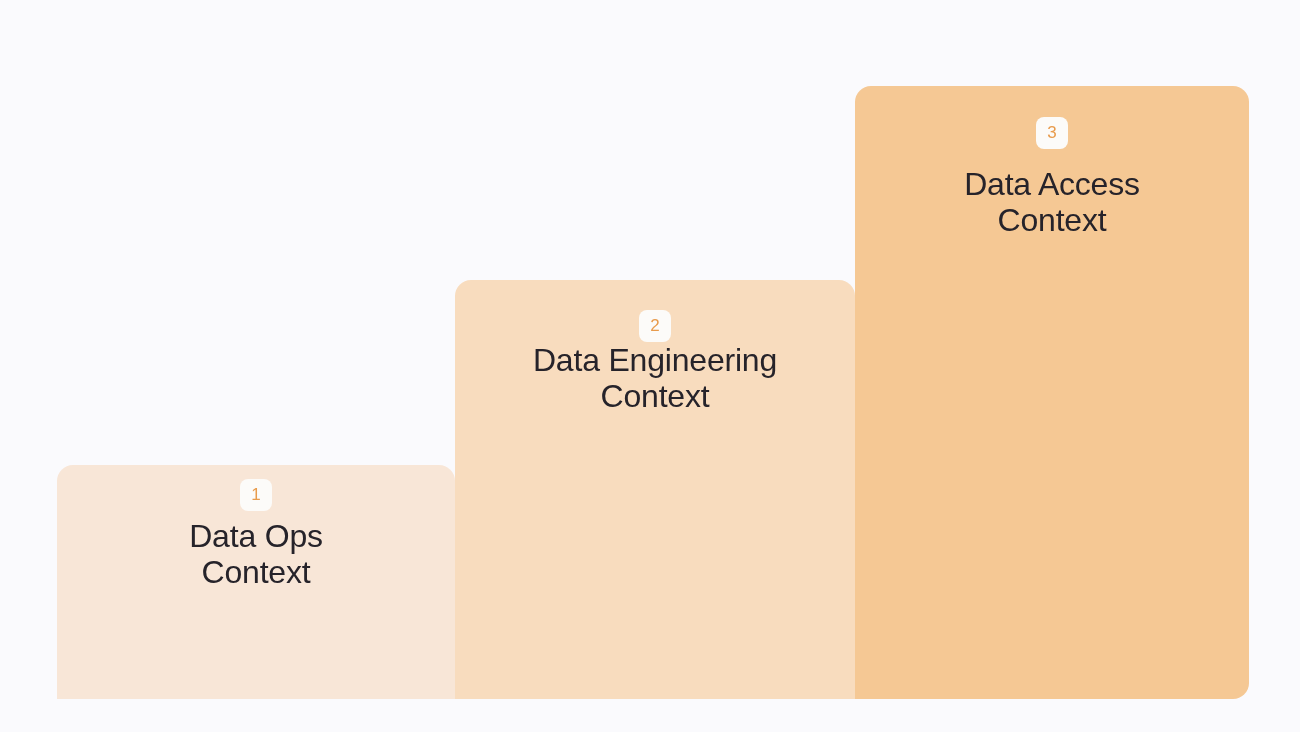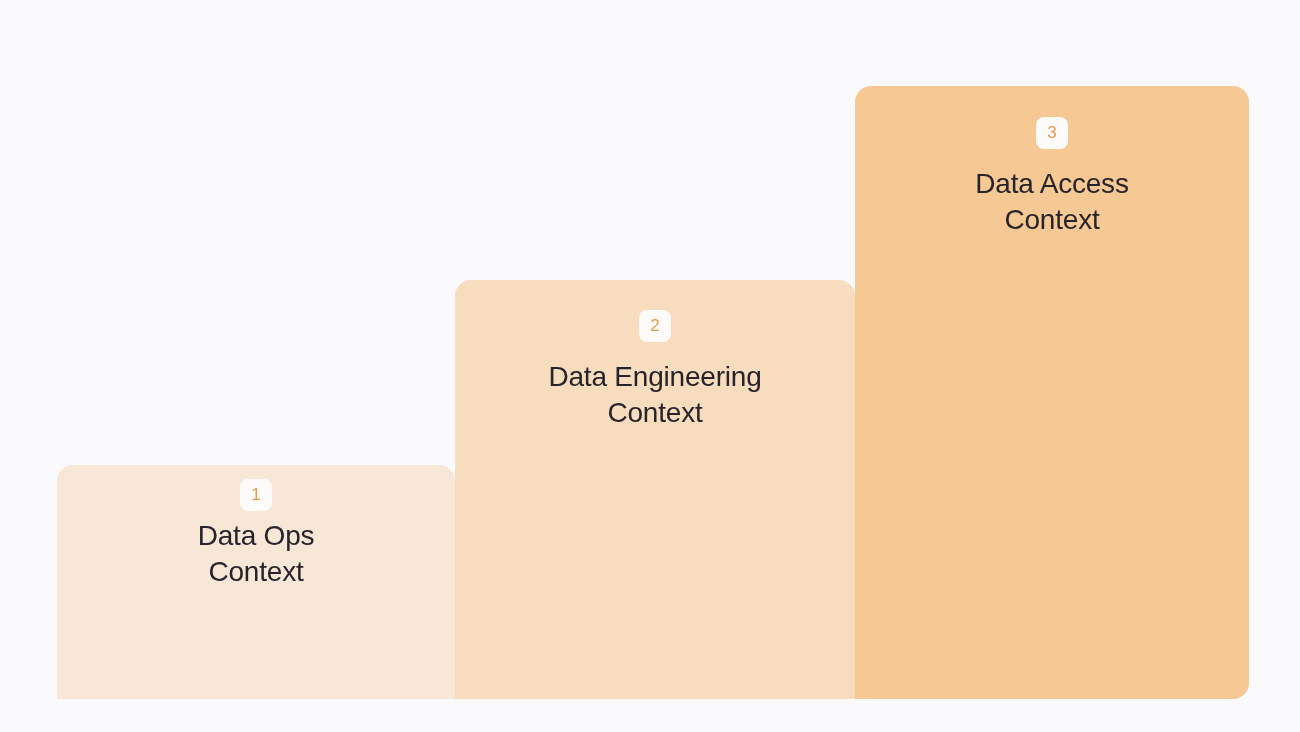--- a/index.html
+++ b/index.html
@@ -73,31 +73,31 @@
   }
 
   .step-1 .badge { margin-top: 14px; }
   .step-2 .badge { margin-top: 30px; }
   .step-3 .badge { margin-top: 31px; }
 
   
   .step-title {
     margin: 0;
     padding: 0 14px;
-    font-size: 28px;
+    font-size: 32px;
     font-weight: 400;
     line-height: 36px;
     letter-spacing: -0.2px;
     color: #26232a;
     text-align: center;
     white-space: pre-line;
   }
 
   .step-1 .step-title { margin-top: 7px; }
-  .step-2 .step-title { margin-top: 17px; }
+  .step-2 .step-title { }
   .step-3 .step-title { margin-top: 17px; }
 </style>
 </head>
 <body>
 
 <div id="canvas">
 
   <div class="step step-1">
     <div class="badge">1</div>
     <div class="step-title">Data Ops

